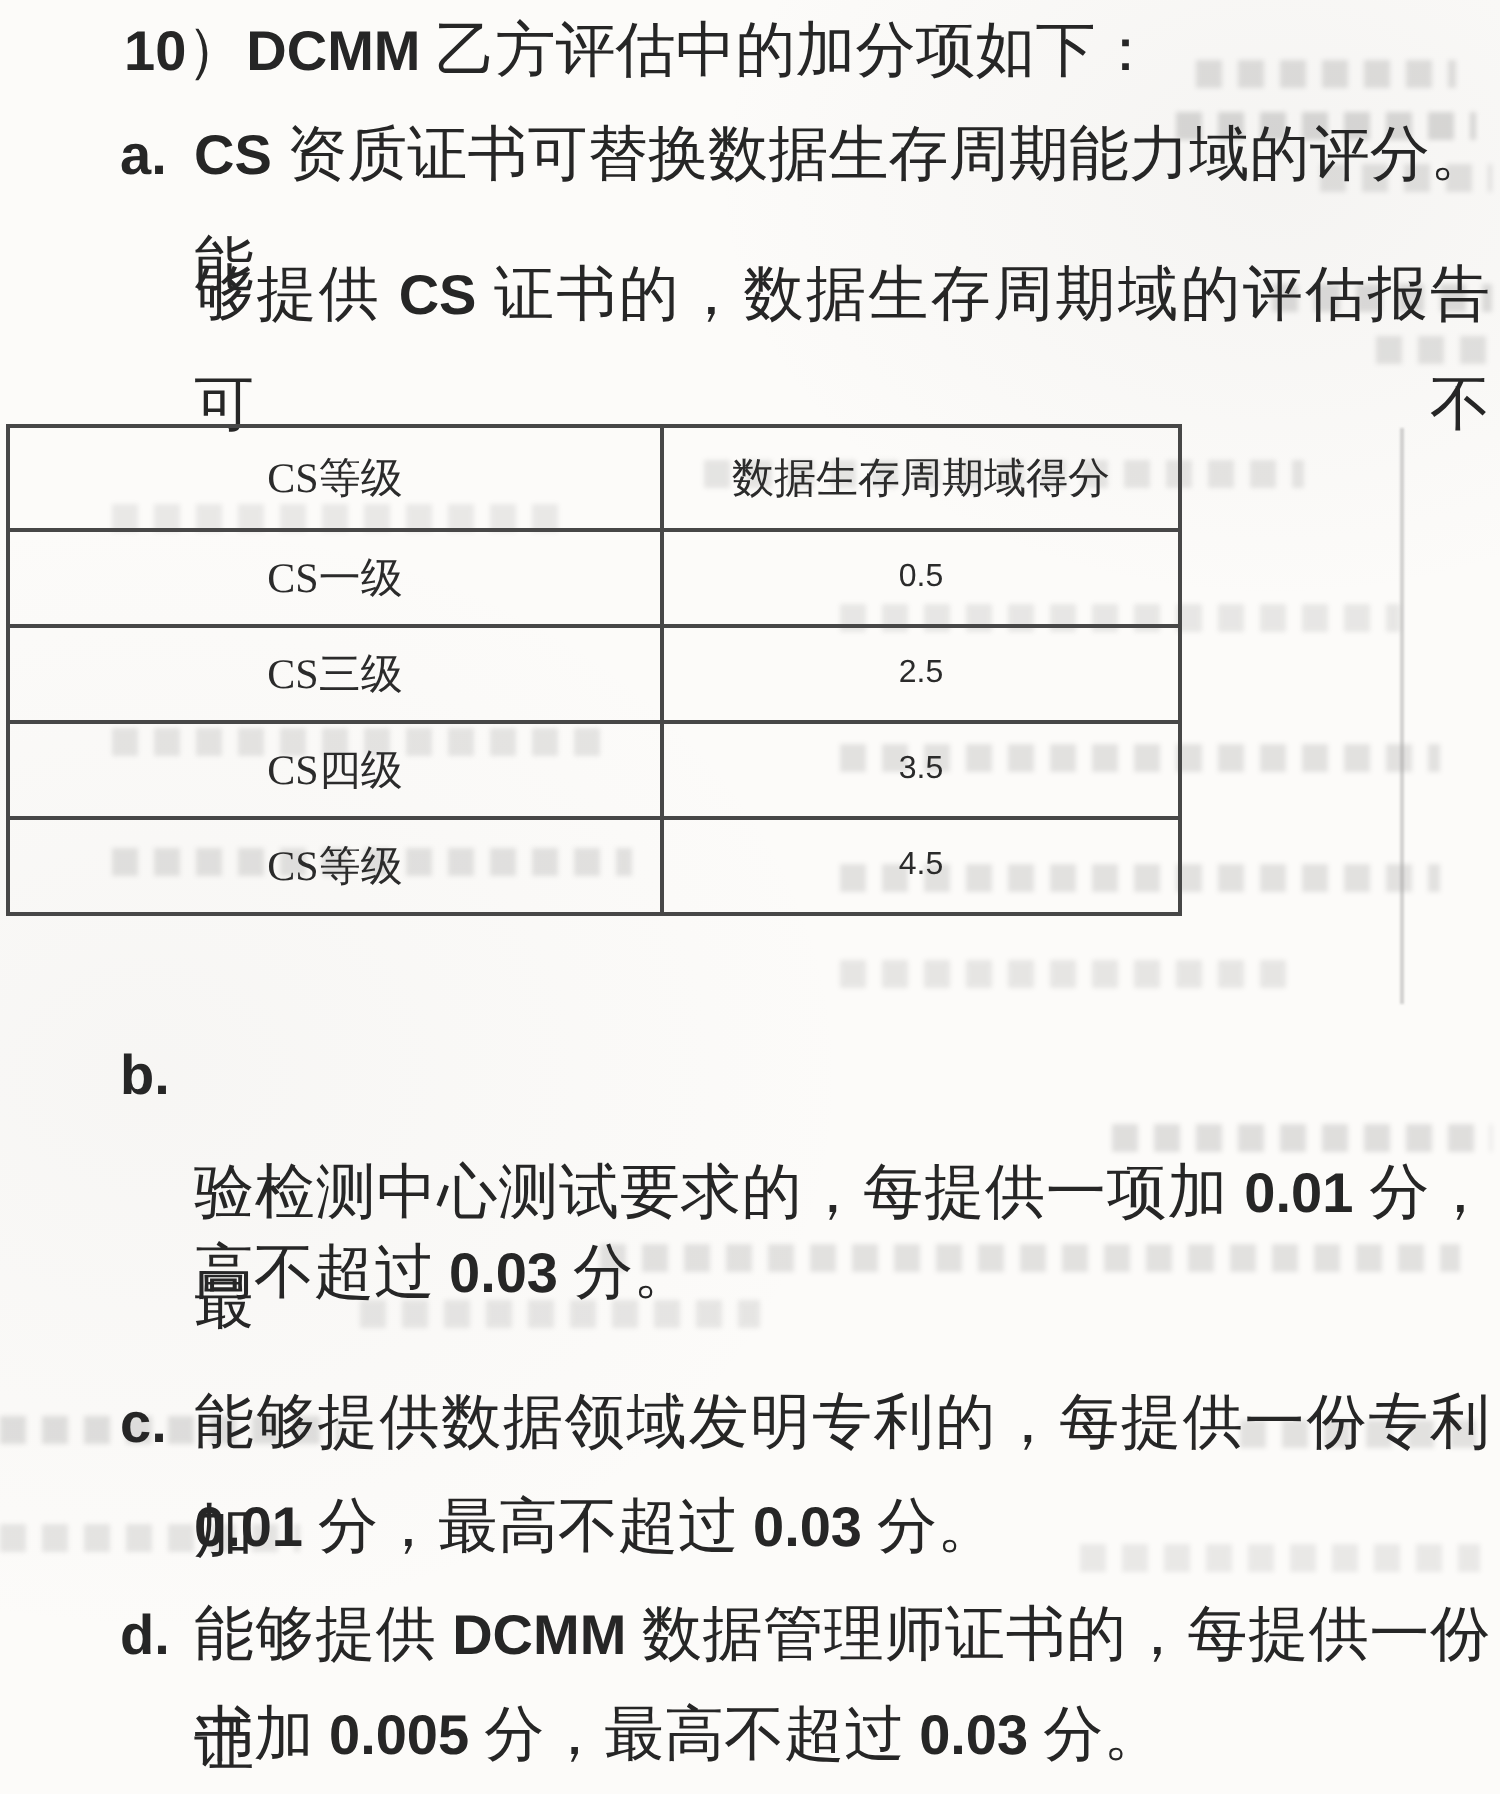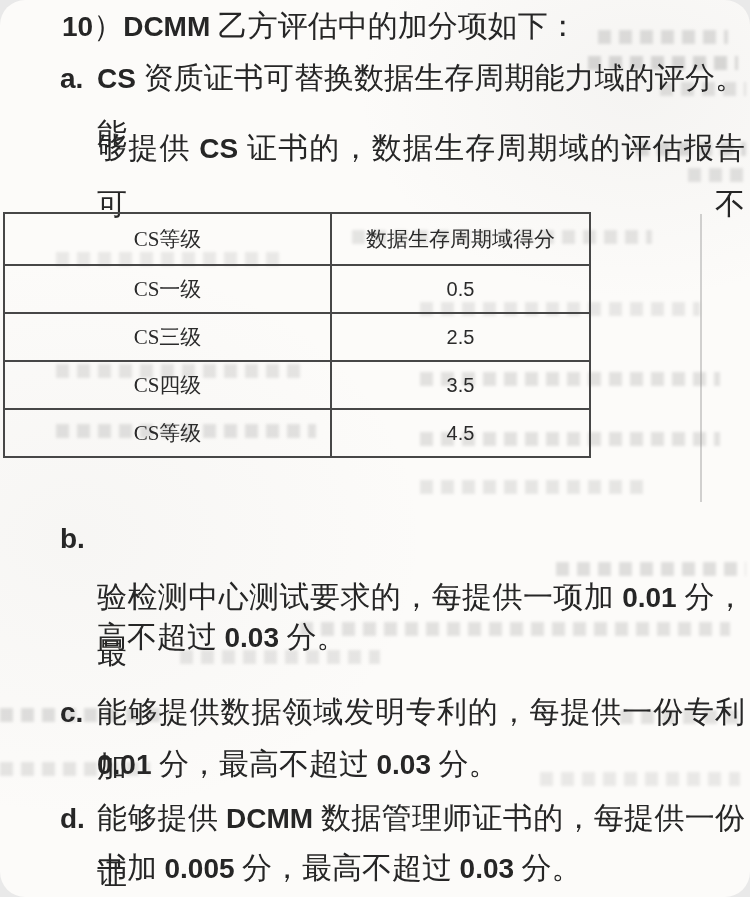--- a/index.html
+++ b/index.html
@@ -9,21 +9,20 @@
     font-family:"Liberation Serif","DejaVu Serif",serif;
   }
   .page{
     position:relative;width:750px;height:897px;
     background:
       radial-gradient(ellipse 400px 300px at 85% 10%, rgba(180,180,180,.10), transparent 70%),
       radial-gradient(ellipse 500px 400px at 10% 60%, rgba(185,185,185,.08), transparent 70%),
       #fcfbf9;
     color:#262626;
     overflow:hidden;
-    border-radius:25px;
   }
   
   .ln{
     position:absolute;left:97px;width:648px;height:55px;line-height:55px;
     font-size:30px;color:#262626;white-space:nowrap;
   }
   .ln.j{white-space:normal;text-align:justify;text-align-last:justify;text-justify:inter-character;}
   .mk{
     position:absolute;left:60px;width:36px;height:55px;line-height:55px;
     font-size:30px;color:#262626;
@@ -37,21 +36,21 @@
     background:transparent;
   }
   .cs-table td{
     border:2px solid #474747;
     text-align:center;vertical-align:middle;
     font-size:21px;color:#2b2b2b;padding:0;
     font-family:"Liberation Serif","DejaVu Serif",serif;
   }
   .cs-table tr.hrow td{height:50px;}
   .cs-table tr.drow td{height:46px;}
-  .cs-table td.score{font-family:"Liberation Sans","DejaVu Sans",sans-serif;font-size:20px;}
+  .cs-table td.score{font-family:"Liberation Sans","DejaVu Sans",sans-serif;font-size:16px;}
   
   .bleed{
     position:absolute;height:14px;
     background:repeating-linear-gradient(90deg, #6f6f6f 0 13px, transparent 13px 21px);
     filter:blur(1.4px);
     pointer-events:none;
   }
   .vghost{
     position:absolute;left:700px;top:214px;width:2px;height:288px;
     background:rgba(140,140,140,.38);filter:blur(.4px);pointer-events:none;

